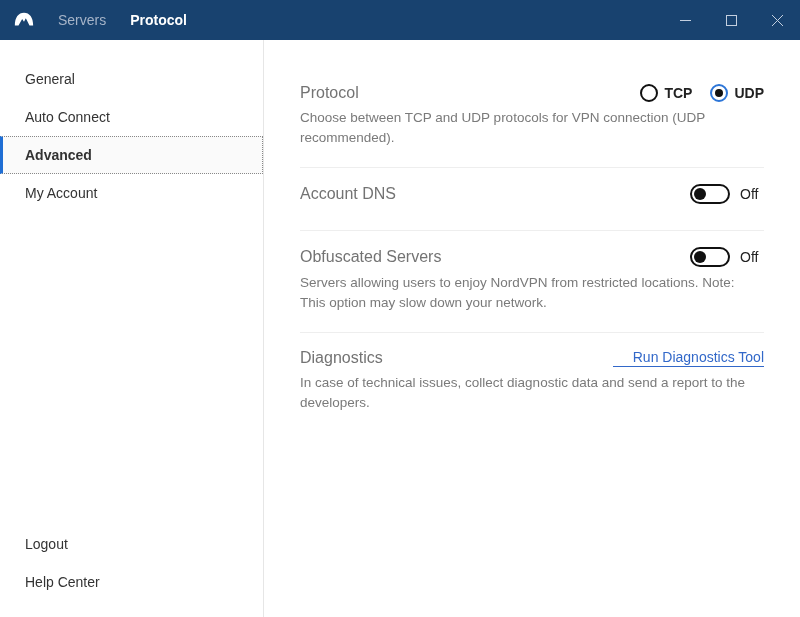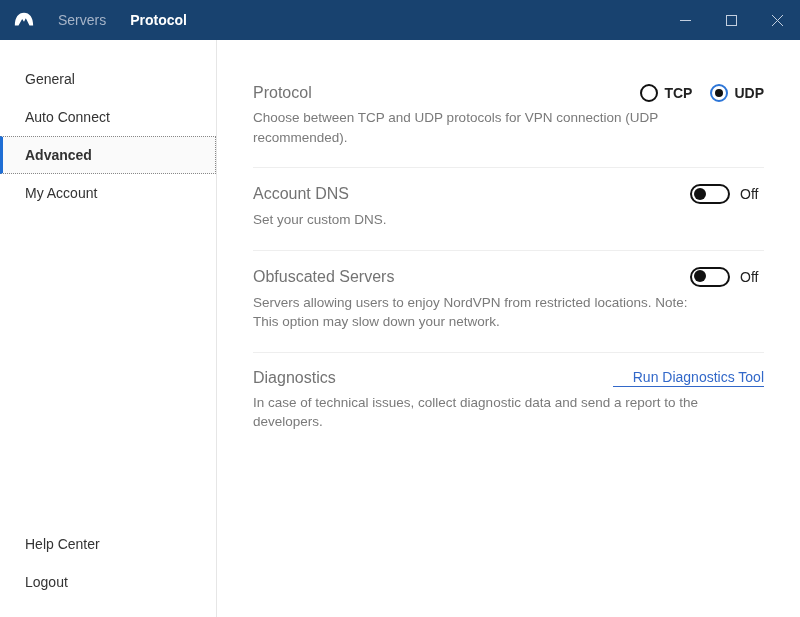--- a/index.html
+++ b/index.html
@@ -46,21 +46,21 @@
     width: 46px; height: 40px;
     display: flex; align-items: center; justify-content: center;
     color: #c3cfdf;
     cursor: pointer;
   }
   .body {
     display: flex;
     height: calc(617px - 40px);
   }
   .sidebar {
-    width: 217px;
+    width: 264px;
     border-right: 1px solid #e6e6e6;
     display: flex;
     flex-direction: column;
     padding-top: 20px;
   }
   .side-item {
     height: 38px;
     display: flex;
     align-items: center;
     padding: 0 24px;
@@ -190,22 +190,22 @@
   </div>
 </div>
 
 <div class="body">
   <div class="sidebar">
     <div class="side-item">General</div>
     <div class="side-item">Auto Connect</div>
     <div class="side-item active">Advanced</div>
     <div class="side-item">My Account</div>
     <div class="side-bottom">
+      <div class="side-item">Logout</div>
       <div class="side-item">Help Center</div>
-      <div class="side-item">Logout</div>
     </div>
   </div>
 
   <div class="content">
 
     <div class="section">
       <div class="sec-head">
         <div class="sec-title">Protocol</div>
         <div class="controls-row">
           <div class="radio">
@@ -226,21 +226,20 @@
     <div class="section">
       <div class="sec-head">
         <div class="sec-title">Account DNS</div>
         <div class="toggle-wrap">
           <span class="toggle">
               <span class="toggle-knob"></span>
             </span>
           <span class="toggle-label">Off</span>
         </div>
       </div>
-      <p class="sec-desc">Set your custom DNS.</p>
     </div>
 
     <div class="section">
       <div class="sec-head">
         <div class="sec-title">Obfuscated Servers</div>
         <div class="toggle-wrap">
           <span class="toggle">
               <span class="toggle-knob"></span>
             </span>
           <span class="toggle-label">Off</span>

